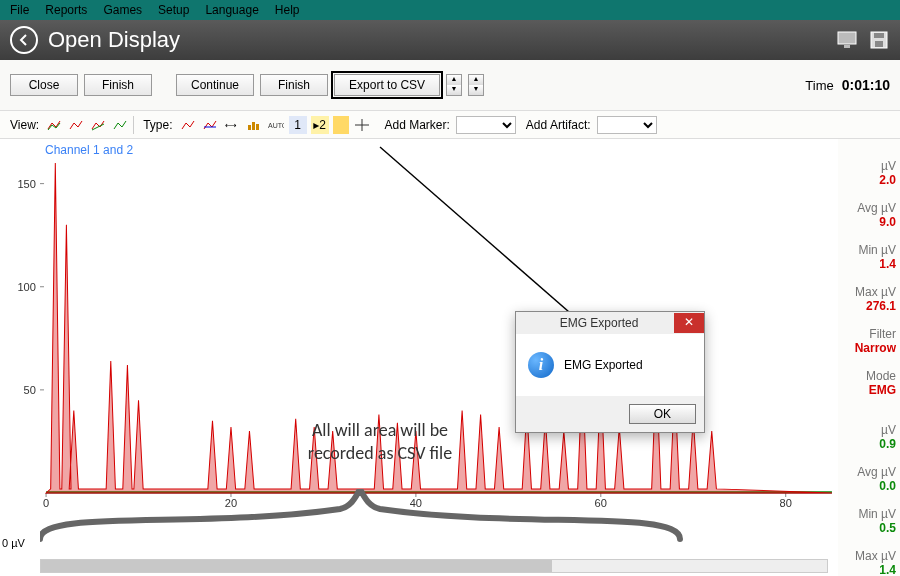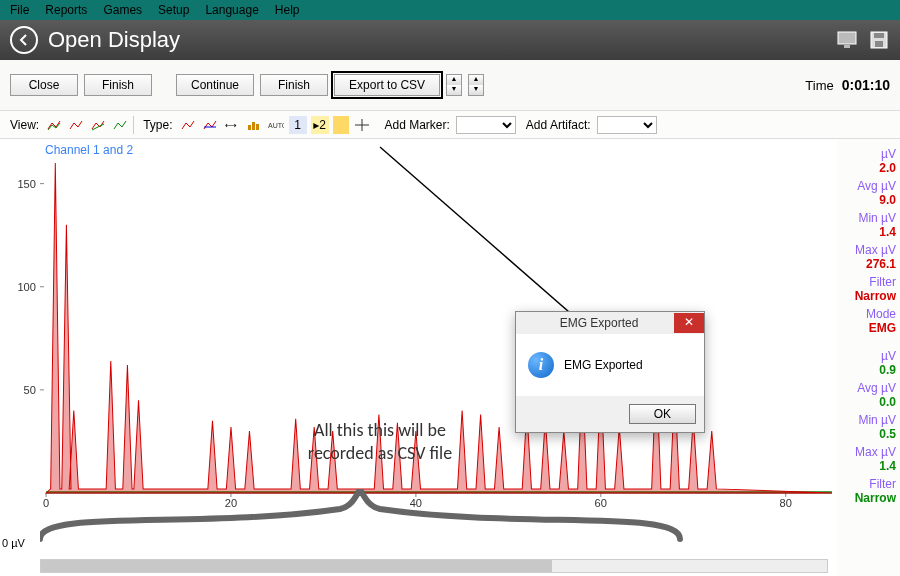--- a/index.html
+++ b/index.html
@@ -21,21 +21,21 @@
   .tb-label { margin-right: 2px; }
   .tb-icon { width: 18px; height: 18px; display: inline-flex; align-items: center; justify-content: center; border: 1px solid transparent; }
   .tb-select { border: 1px solid #bbb; background: #fff; height: 18px; min-width: 60px; font-size: 11px; }
   .main { display: flex; height: 456px; }
   .chart-area { flex: 1; position: relative; background: #fff; padding-left: 40px; padding-top: 4px; }
   .chart-title { position: absolute; top: 4px; left: 45px; font-size: 12px; color: #3b82f6; }
   .chart-svg { width: 100%; height: 390px; }
   .x-scrollbar { position: absolute; bottom: 22px; left: 40px; right: 10px; height: 14px; background: #eee; border: 1px solid #ccc; }
   .x-scrollbar-thumb { position: absolute; left: 0; top: 0; bottom: 0; width: 65%; background: #c8c8c8; }
   .sidebar { width: 62px; background: #fcfcfa; padding: 6px 4px; font-size: 12px; text-align: right; }
-  .sb-label { color: #8b5cf6; margin-top: 2px; }
+  .sb-label { color: #737373; margin-top: 14px; }
   .sb-val { font-weight: bold; margin-bottom: 4px; }
   .sb-red { color: #d40000; }
   .sb-green { color: #0a8a0a; }
   .dialog { position: absolute; left: 515px; top: 172px; width: 190px; background: #f0f0f0; box-shadow: 0 4px 12px rgba(0,0,0,0.3); border: 1px solid #888; z-index: 10; }
   .dlg-title { background: #efefef; color: #333; padding: 4px 8px; font-size: 12px; display: flex; align-items: center; }
   .dlg-title span { flex: 1; text-align: center; }
   .dlg-close { width: 30px; height: 20px; background: #c9302c; color: #fff; text-align: center; line-height: 18px; font-size: 12px; margin: -4px -8px -4px 0; }
   .dlg-body { background: #fff; padding: 18px 12px; display: flex; align-items: center; gap: 10px; }
   .dlg-info-icon { width: 26px; height: 26px; border-radius: 50%; background: radial-gradient(circle at 30% 30%, #6ab7ff, #1168c9); color: #fff; font-weight: bold; font-style: italic; font-family: Georgia, serif; display: flex; align-items: center; justify-content: center; font-size: 16px; }
   .dlg-footer { padding: 8px; text-align: right; background: #f0f0f0; }
@@ -192,21 +192,21 @@
           <line x1="6" y1="348.96875" x2="784" y2="348.96875" stroke="#0a8a0a" stroke-width="1.5"></line>
           <path d="M 6 350 L 10.576470588235294 345.875 L 15.152941176470588 20 L 19.72941176470588 345.875 L 21.560000000000002 345.875 L 26.136470588235298 81.875 L 30.71294117647059 345.875 L 28.88235294117647 345.875 L 33.45882352941176 267.5 L 38.035294117647055 345.875 L 65.49411764705883 345.875 L 70.07058823529411 218 L 74.64705882352942 345.875 L 81.96941176470588 345.875 L 86.54588235294119 222.125 L 91.12235294117647 345.875 L 92.95294117647059 345.875 L 97.52941176470588 257.1875 L 102.10588235294118 345.875 L 166.17647058823528 345.875 L 170.75294117647059 277.8125 L 175.3294117647059 345.875 L 184.48235294117646 345.875 L 189.05882352941177 284 L 193.63529411764705 345.875 L 202.78823529411764 345.875 L 207.36470588235295 288.125 L 211.94117647058823 345.875 L 248.5529411764706 345.875 L 253.12941176470588 275.75 L 257.7058823529412 345.875 L 266.8588235294117 345.875 L 271.43529411764706 284 L 276.01176470588234 345.875 L 285.16470588235296 345.875 L 289.74117647058824 288.125 L 294.3176470588235 345.875 L 330.9294117647059 345.875 L 335.50588235294117 271.625 L 340.08235294117645 345.875 L 349.2352941176471 345.875 L 353.81176470588235 279.875 L 358.38823529411764 345.875 L 367.54117647058825 345.875 L 372.11764705882354 288.125 L 376.6941176470588 345.875 L 413.3058823529412 345.875 L 417.88235294117646 267.5 L 422.45882352941175 345.875 L 431.6117647058824 345.875 L 436.18823529411765 271.625 L 440.7647058823529 345.875 L 449.9176470588235 345.875 L 454.4941176470588 284 L 459.07058823529417 345.875 L 477.37647058823524 345.875 L 481.95294117647063 267.5 L 486.5294117647059 345.875 L 495.6823529411765 345.875 L 500.25882352941176 275.75 L 504.8352941176471 345.875 L 513.9882352941177 345.875 L 518.5647058823529 288.125 L 523.1411764705882 345.875 L 532.2941176470589 345.875 L 536.8705882352941 230.375 L 541.4470588235295 345.875 L 550.5999999999999 345.875 L 555.1764705882354 238.625 L 559.7529411764706 345.875 L 568.9058823529411 345.875 L 573.4823529411765 284 L 578.0588235294118 345.875 L 605.5176470588235 345.875 L 610.0941176470589 226.25 L 614.6705882352941 345.875 L 623.8235294117646 345.875 L 628.4000000000001 242.75 L 632.9764705882353 345.875 L 642.1294117647059 345.875 L 646.7058823529411 275.75 L 651.2823529411766 345.875 L 660.4352941176471 345.875 L 665.0117647058823 288.125 L 669.5882352941176 345.875 L 784 350 Z" fill="rgba(212,0,0,0.35)" stroke="#d40000" stroke-width="1"></path>
         </g>
       </svg>
     <div style="position:absolute;left:2px;bottom:46px;font-size:11px">0 µV</div>
     <div class="x-scrollbar">
       <div class="x-scrollbar-thumb"></div>
     </div>
 
     
-    <div class="annotation">All this this will be recorded as CSV file</div>
+    <div class="annotation">All will area will be recorded as CSV file</div>
 
     
     <svg style="position:absolute;left:0;top:0;pointer-events:none" width="800" height="400">
       <defs>
           <marker id="ah" markerWidth="10" markerHeight="10" refX="8" refY="3" orient="auto">
             <path d="M0,0 L0,6 L9,3 z" fill="#000"></path>
           </marker>
         </defs>
       <line x1="380" y1="8" x2="600" y2="200" stroke="#000" stroke-width="1.4" marker-end="url(#ah)"></line>
     </svg>

